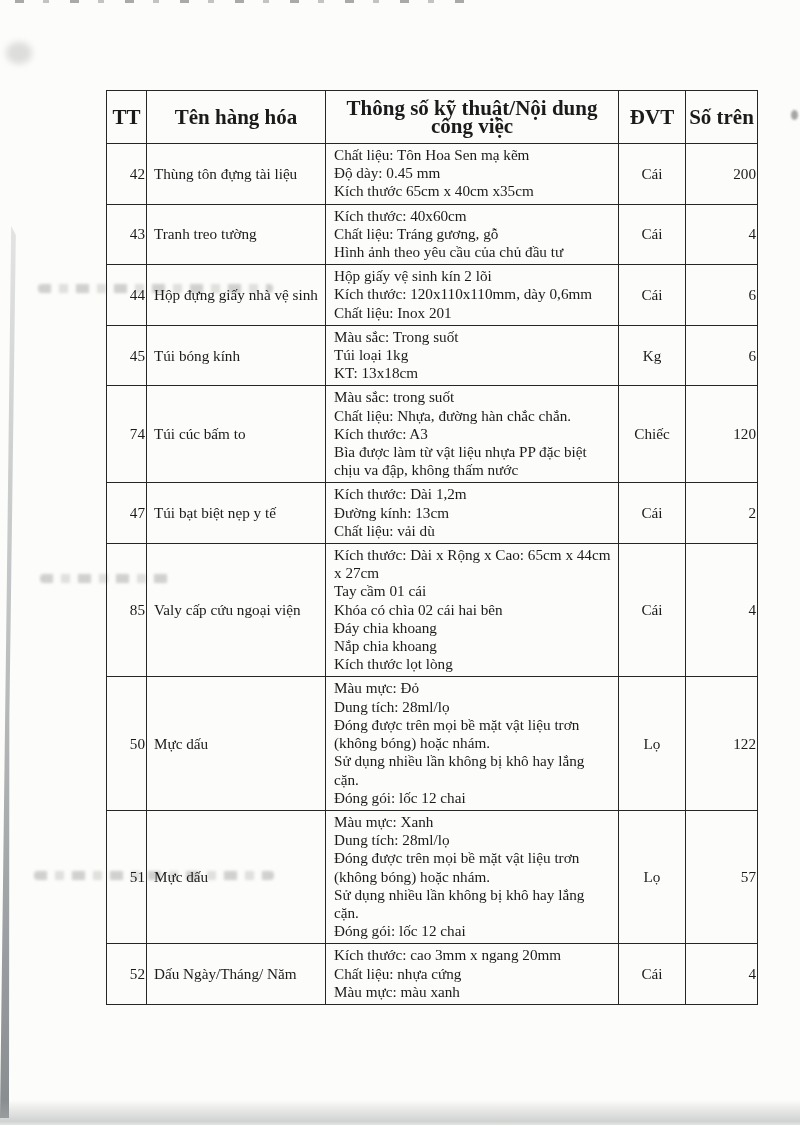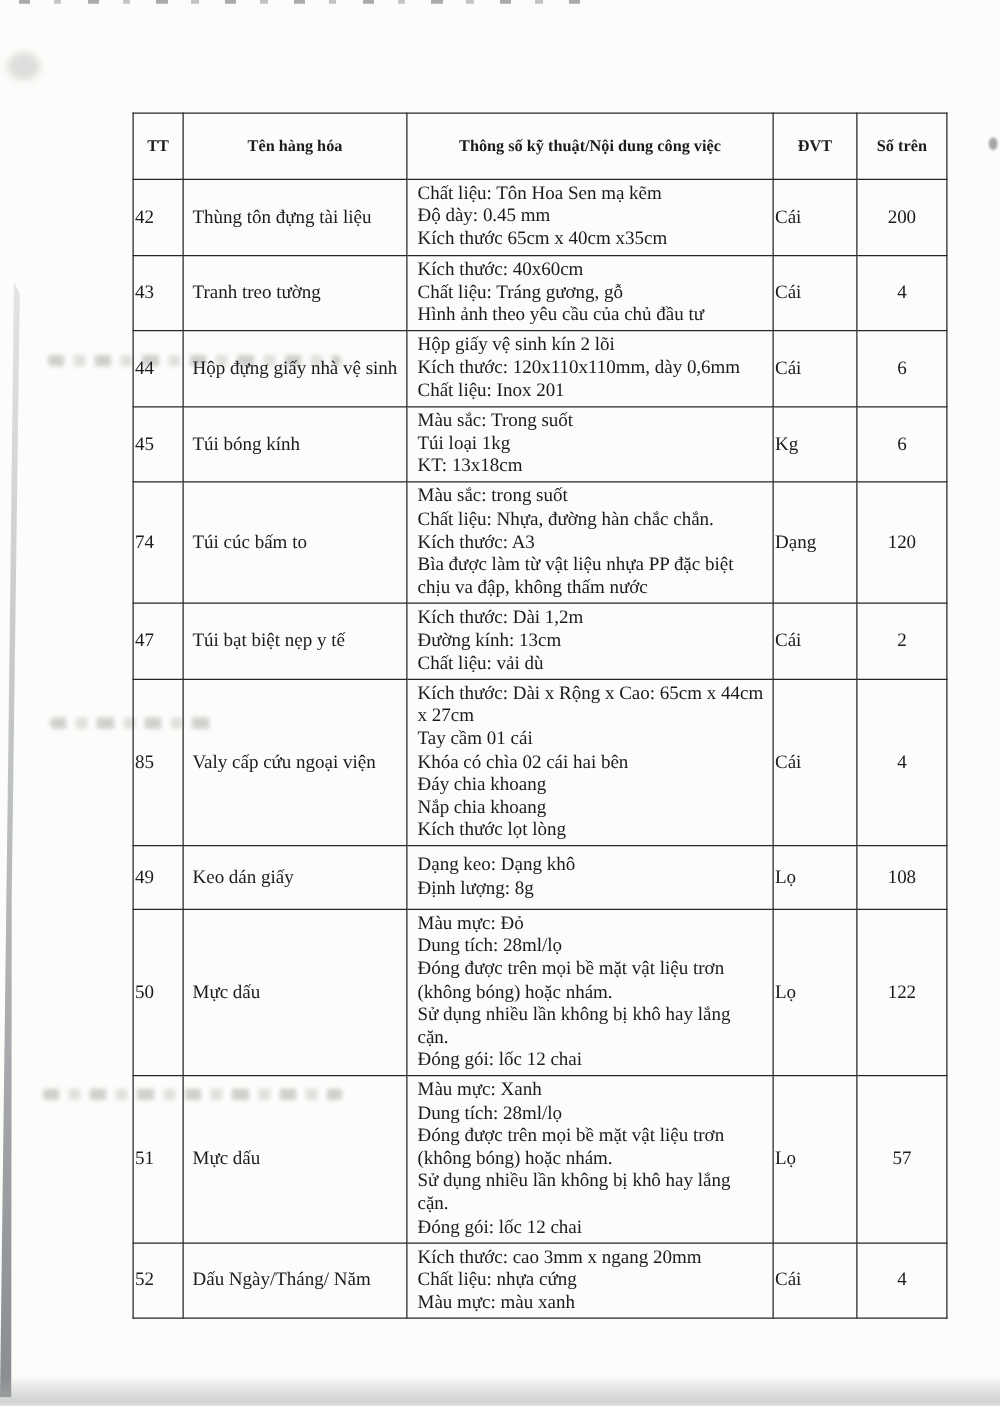--- a/index.html
+++ b/index.html
@@ -65,37 +65,37 @@
     border-collapse: collapse;
     table-layout: fixed;
     font-size: 15.2px;
     line-height: 18.2px;
   }
   .doc-table th, .doc-table td {
     border: 1.5px solid #262626;
     overflow: hidden;
   }
   .doc-table th {
-    font-size: 13px;
+    font-size: 21px;
     font-weight: bold;
     height: 52px;
     text-align: center;
     padding: 0 3px;
     vertical-align: middle;
   }
-  td.cell-tt { text-align: left; vertical-align: middle; }
+  td.cell-tt { text-align: right; vertical-align: middle; }
   td.cell-name { padding: 1px 2px 1px 7px; vertical-align: middle; }
   td.cell-spec {
     padding: 2px 6px 3px 8px;
     vertical-align: top;
     white-space: pre-line;
     margin-top: 17px;
   }
-  td.cell-unit { text-align: left; vertical-align: middle; }
-  td.cell-qty { text-align: center; vertical-align: middle; }
+  td.cell-unit { text-align: center; vertical-align: middle; }
+  td.cell-qty { text-align: right; vertical-align: middle; }
   tr.row-pad-sm td.cell-spec { padding-top: 6px; padding-bottom: 7px; }
 </style>
 </head>
 <body>
 
 <div class="artifact top-speckles"></div>
 <div class="artifact corner-blob"></div>
 <div class="artifact edge-shadow-left"></div>
 <div class="artifact smudge smudge-1"></div>
 <div class="artifact smudge smudge-2"></div>
@@ -161,21 +161,21 @@
     <td class="cell-qty">6</td>
   </tr>
 
   <tr>
     <td class="cell-tt">74</td>
     <td class="cell-name">Túi cúc bấm to</td>
     <td class="cell-spec">Màu sắc: trong suốt
 Chất liệu: Nhựa, đường hàn chắc chắn.
 Kích thước: A3
 Bìa được làm từ vật liệu nhựa PP đặc biệt chịu va đập, không thấm nước</td>
-    <td class="cell-unit">Dạng</td>
+    <td class="cell-unit">Chiếc</td>
     <td class="cell-qty">120</td>
   </tr>
 
   <tr>
     <td class="cell-tt">47</td>
     <td class="cell-name">Túi bạt biệt nẹp y tế</td>
     <td class="cell-spec">Kích thước: Dài 1,2m
 Đường kính: 13cm
 Chất liệu: vải dù</td>
     <td class="cell-unit">Cái</td>
@@ -188,28 +188,20 @@
     <td class="cell-spec">Kích thước: Dài x Rộng x Cao: 65cm x 44cm x 27cm
 Tay cầm 01 cái
 Khóa có chìa 02 cái hai bên
 Đáy chia khoang
 Nắp chia khoang
 Kích thước lọt lòng</td>
     <td class="cell-unit">Cái</td>
     <td class="cell-qty">4</td>
   </tr>
 
-  <tr class="row-pad-sm">
-    <td class="cell-tt">49</td>
-    <td class="cell-name">Keo dán giấy</td>
-    <td class="cell-spec">Dạng keo: Dạng khô
-Định lượng: 8g</td>
-    <td class="cell-unit">Lọ</td>
-    <td class="cell-qty">108</td>
-  </tr>
 
   <tr>
     <td class="cell-tt">50</td>
     <td class="cell-name">Mực dấu</td>
     <td class="cell-spec">Màu mực: Đỏ
 Dung tích: 28ml/lọ
 Đóng được trên mọi bề mặt vật liệu trơn (không bóng) hoặc nhám.
 Sử dụng nhiều lần không bị khô hay lắng cặn.
 Đóng gói: lốc 12 chai</td>
     <td class="cell-unit">Lọ</td>

